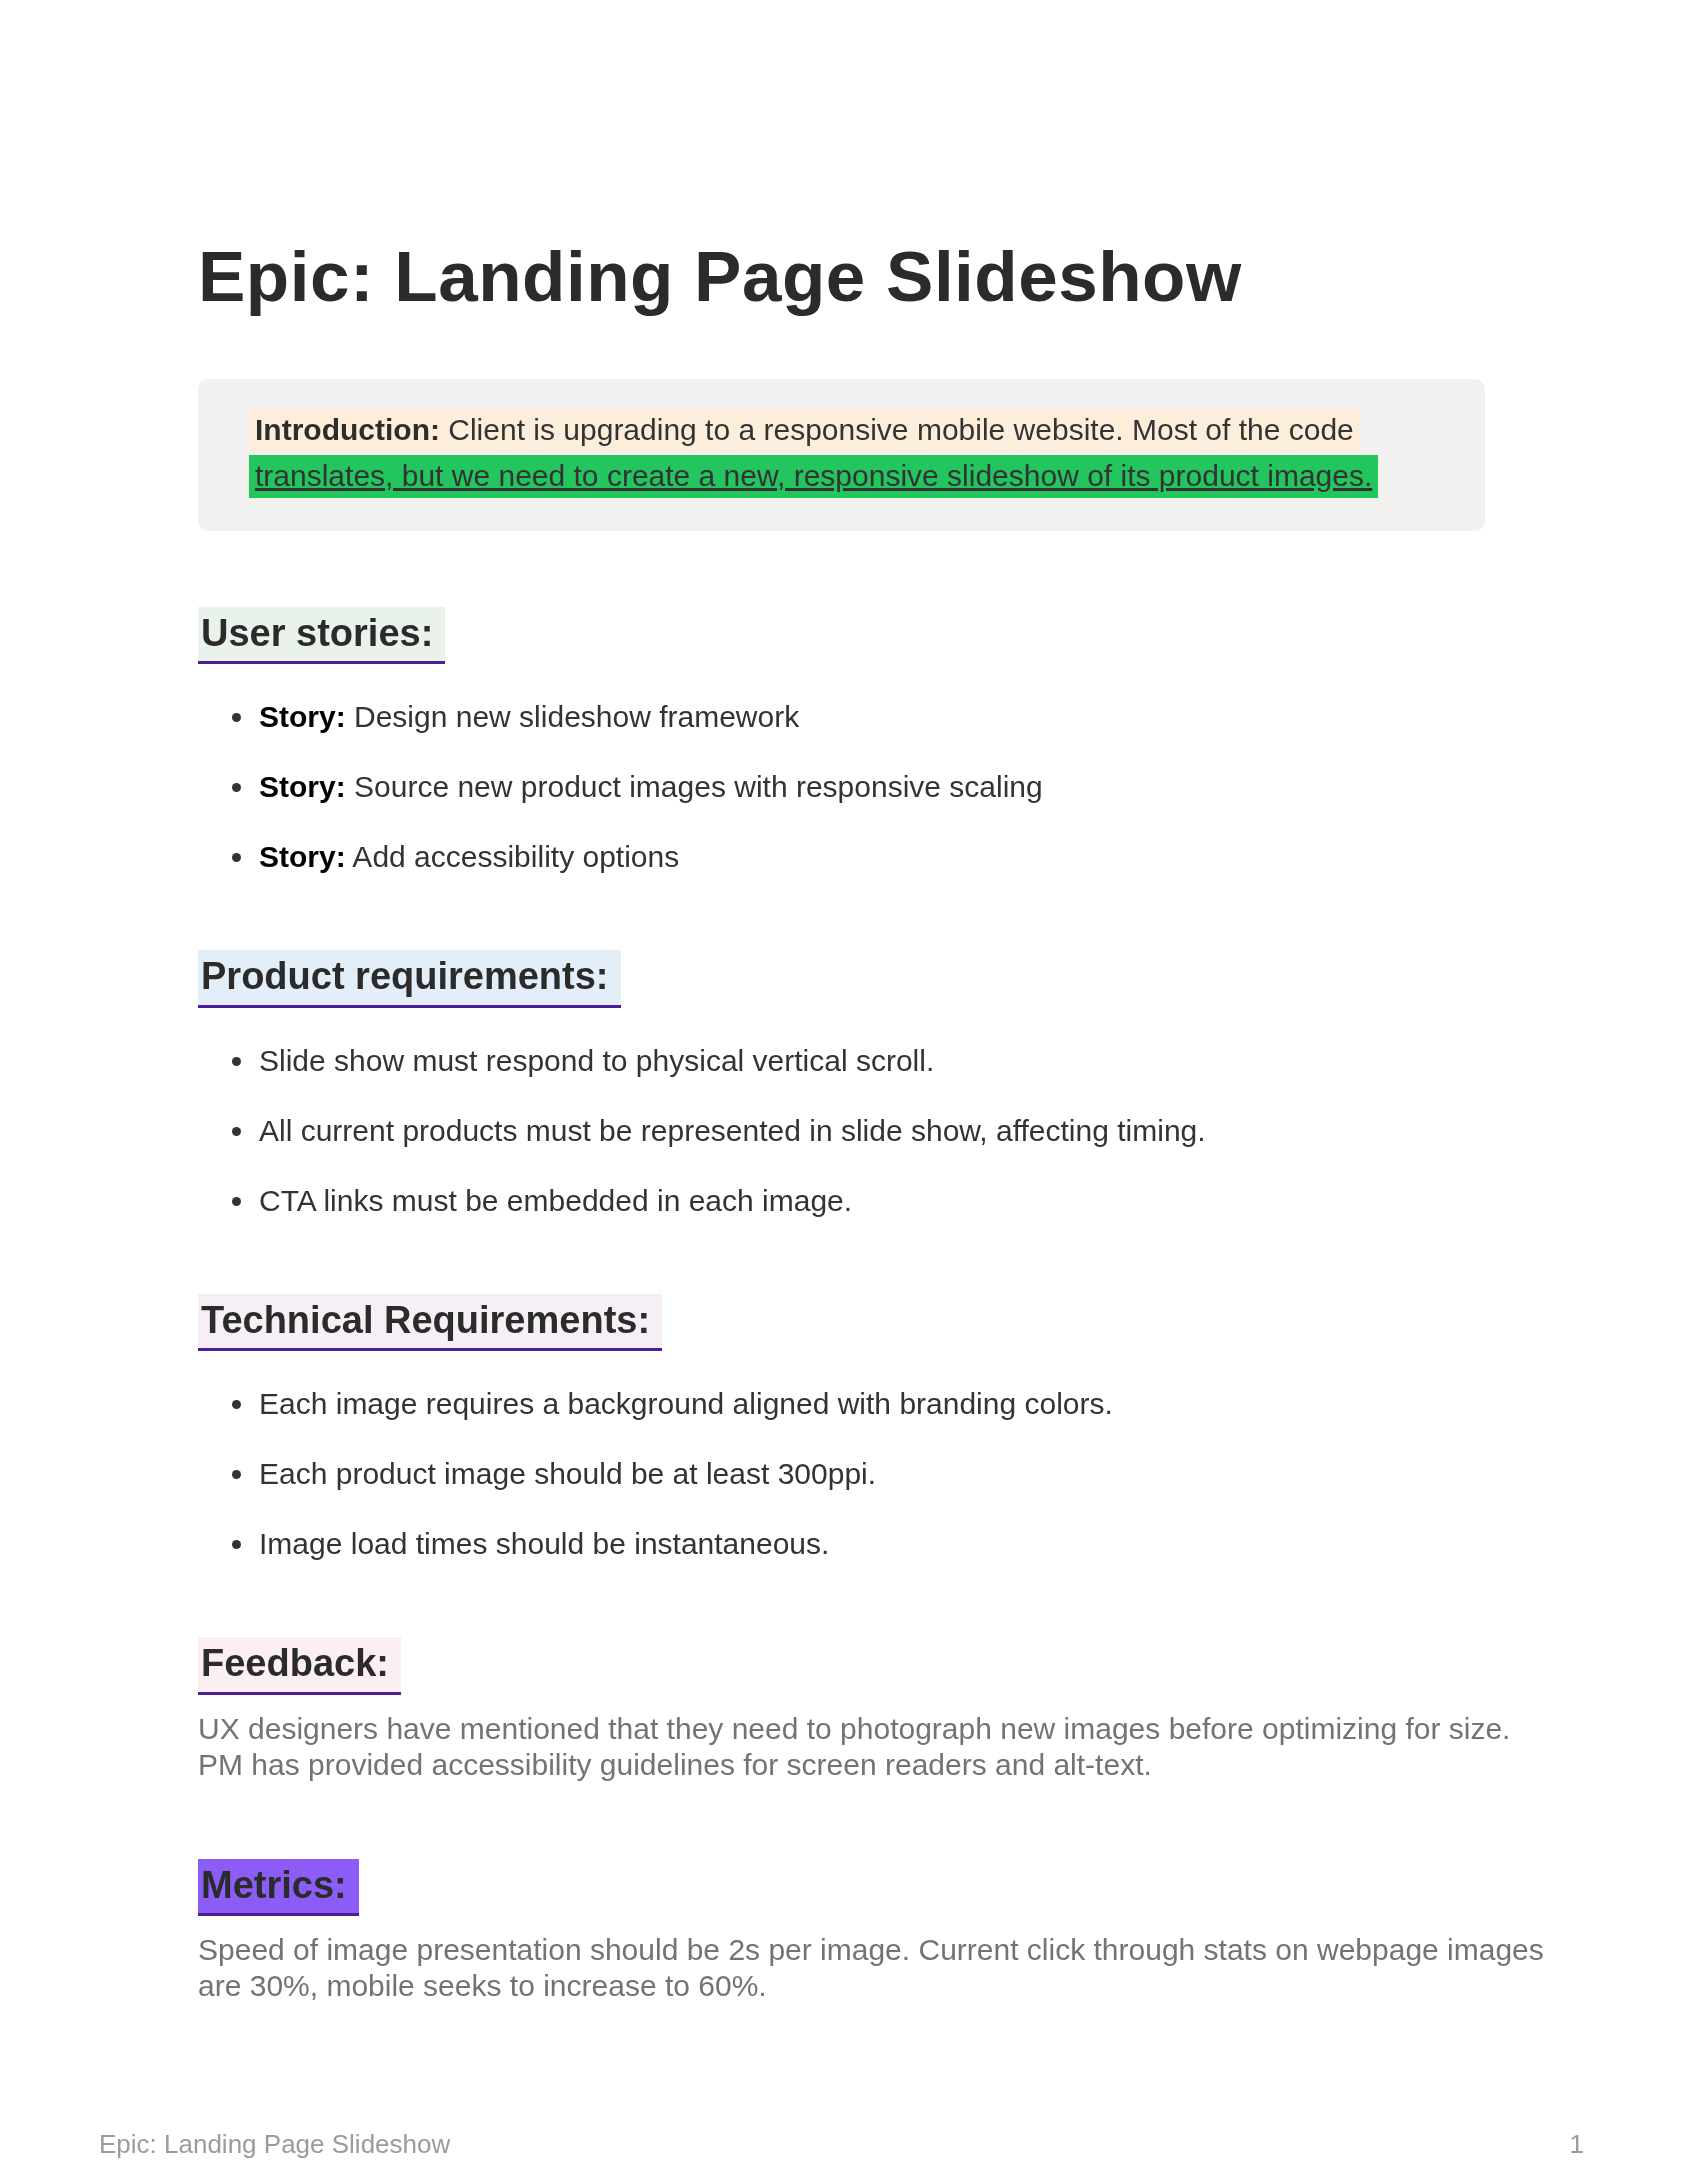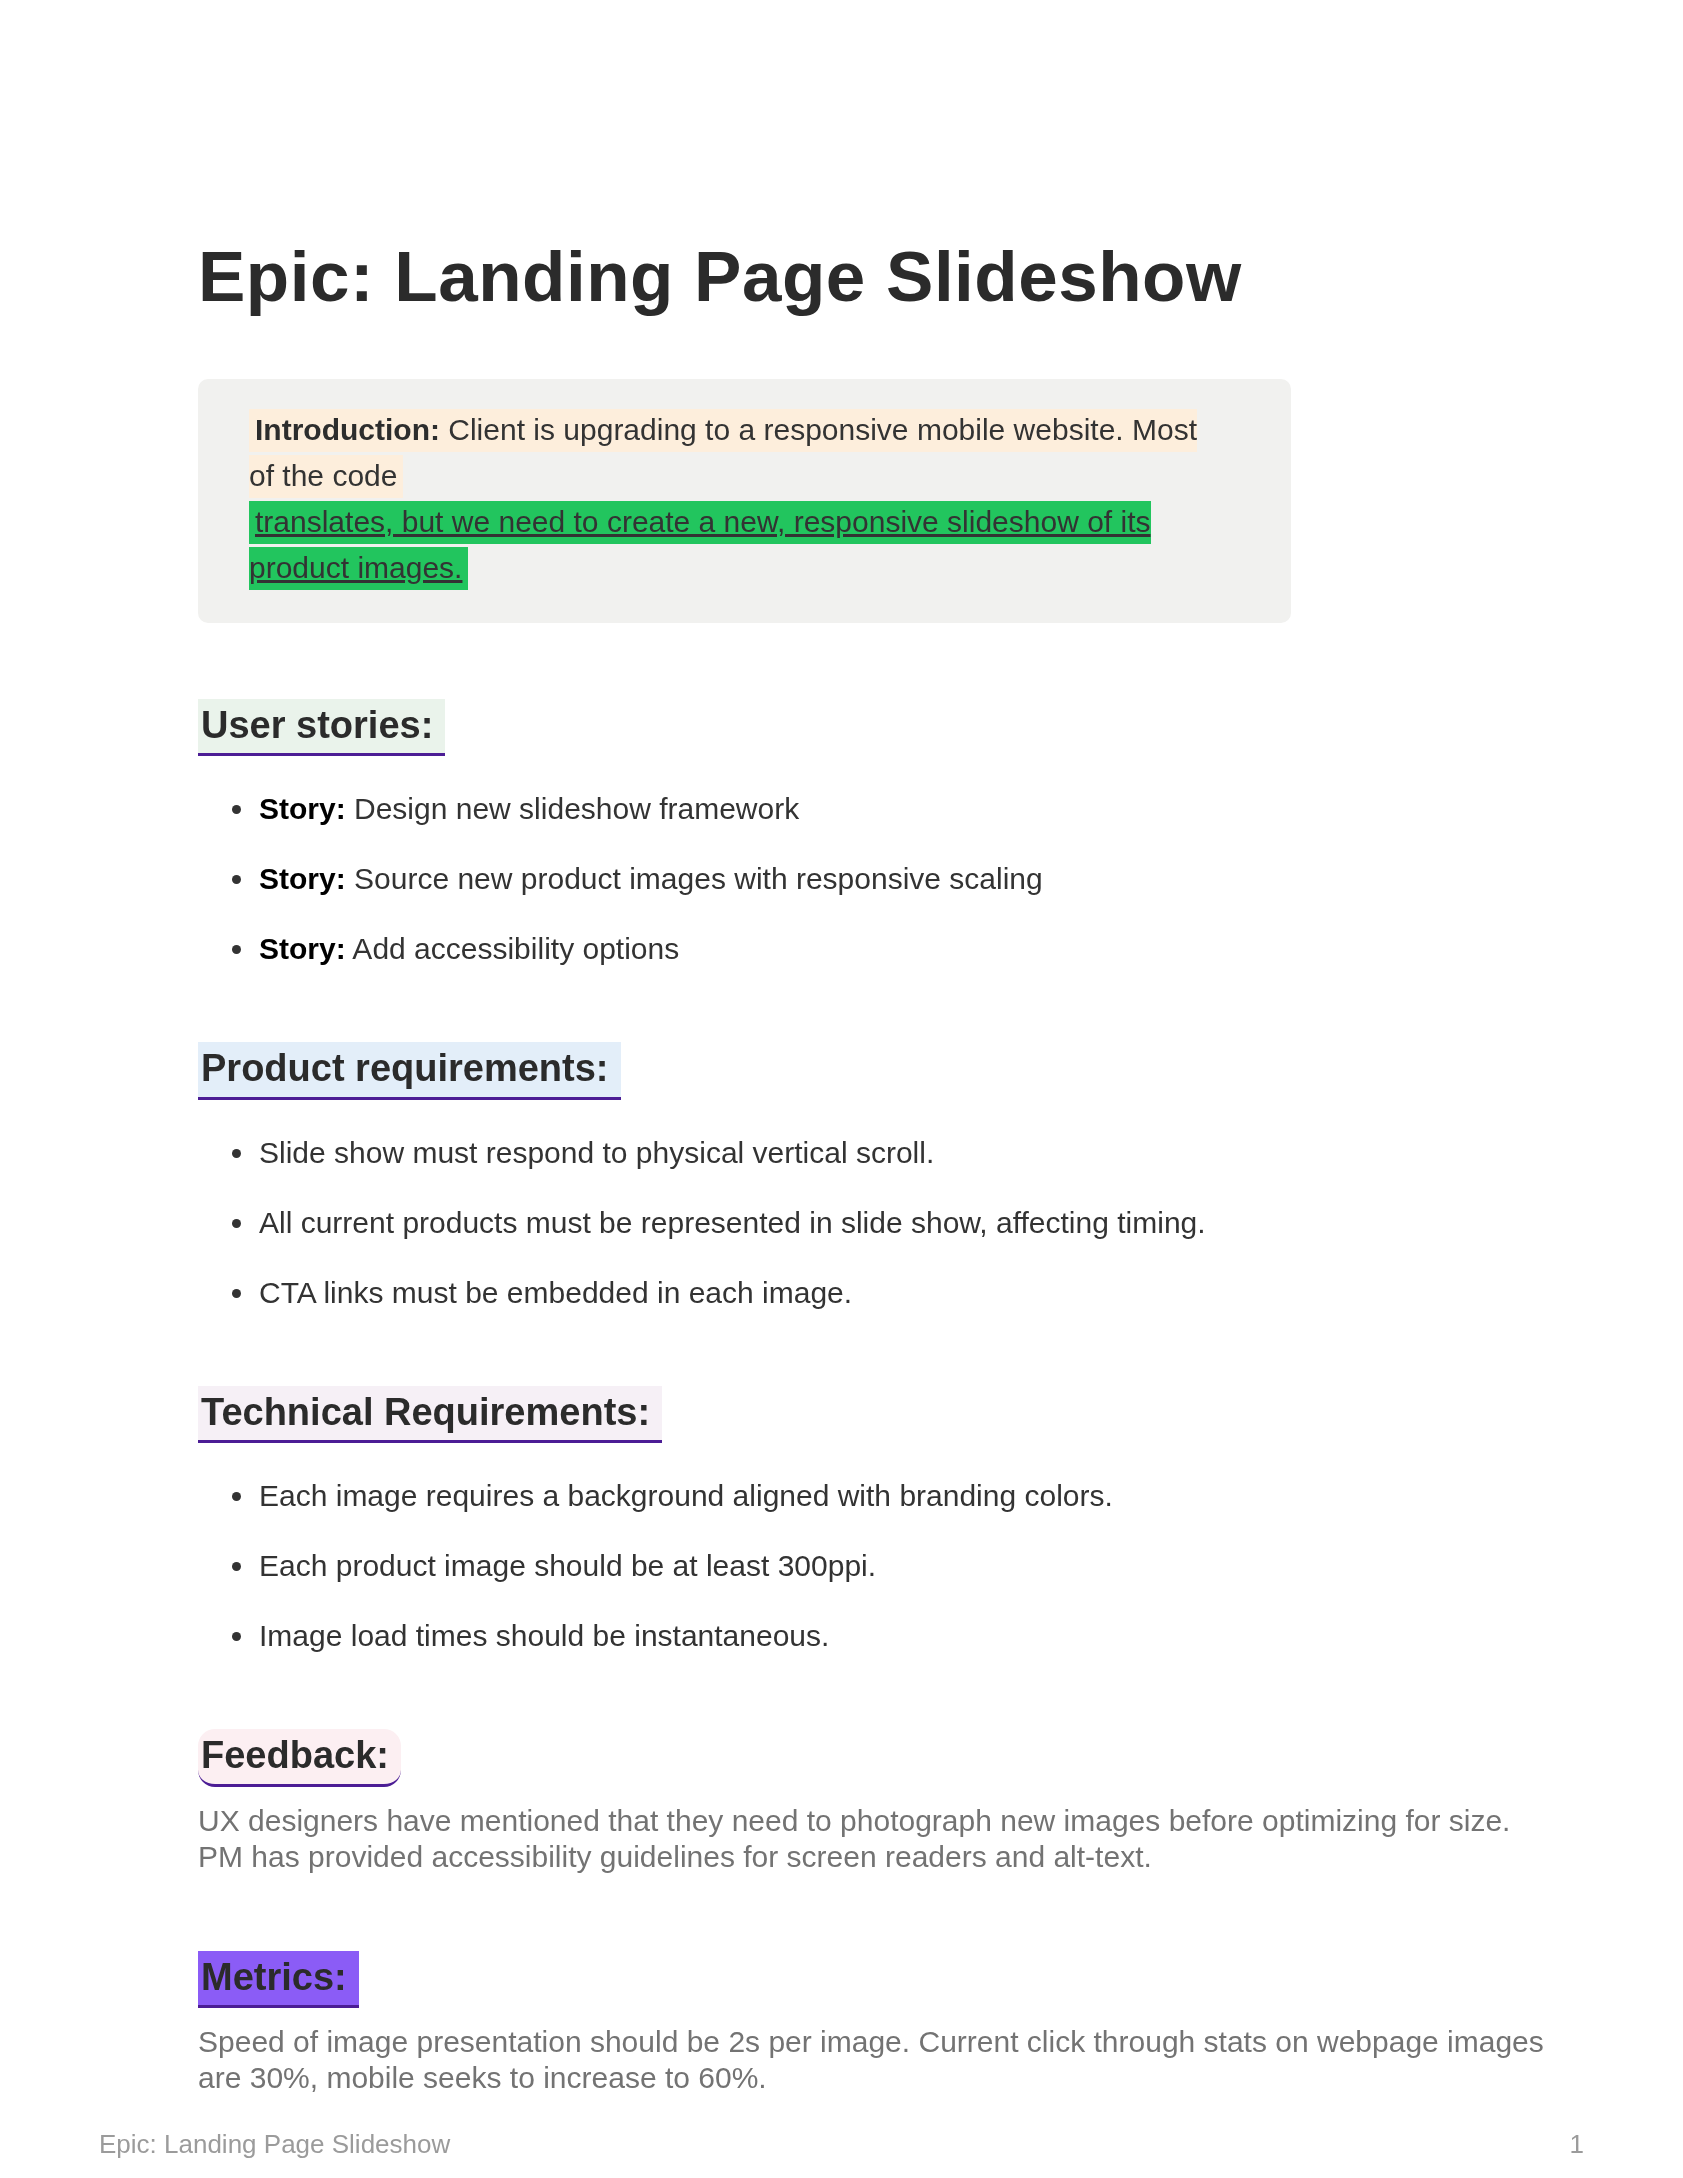--- a/index.html
+++ b/index.html
@@ -19,21 +19,21 @@
   h1.page-title {
     margin: 0;
     font-size: 71px;
     line-height: 1.15;
     font-weight: bold;
     color: #2b2b2b;
     letter-spacing: 0.5px;
   }
   .intro-box {
     margin-top: 61px;
-    width: 1093px;
+    width: 1287px;
     border-radius: 10px;
     padding: 28px 79px 32px 51px;
     background: #f1f1ef;
   }
   .intro-box p {
     margin: 0;
     font-size: 30px;
     line-height: 46px;
   }
   .intro-hl {
@@ -135,21 +135,21 @@
     <ul class="sec-list">
 
     <li><span class="b-bold"></span><span class="b-text">Each image requires a background aligned with branding colors.</span></li>
           <li><span class="b-bold"></span><span class="b-text">Each product image should be at least 300ppi.</span></li>
           <li><span class="b-bold"></span><span class="b-text">Image load times should be instantaneous.</span></li>
         </ul>
   </div>
 
   <div class="section">
     <h2 class="sec-heading">
-      <span class="sec-heading-text" style="background-color: rgb(252, 239, 242); border-radius: 17px;">Feedback:</span>
+      <span class="sec-heading-text" style="background-color: rgb(252, 239, 242);">Feedback:</span>
     </h2>
     <p class="sec-paragraph">UX designers have mentioned that they need to photograph new images before optimizing for size.  PM has provided accessibility guidelines for screen readers and alt-text.</p>
   </div>
 
   <div class="section">
     <h2 class="sec-heading">
       <span class="sec-heading-text" style="background-color: #8b5cf6;">Metrics:</span>
     </h2>
     <p class="sec-paragraph">Speed of image presentation should be 2s per image. Current click through stats on webpage images are 30%, mobile seeks to increase to 60%.</p>
   </div>

